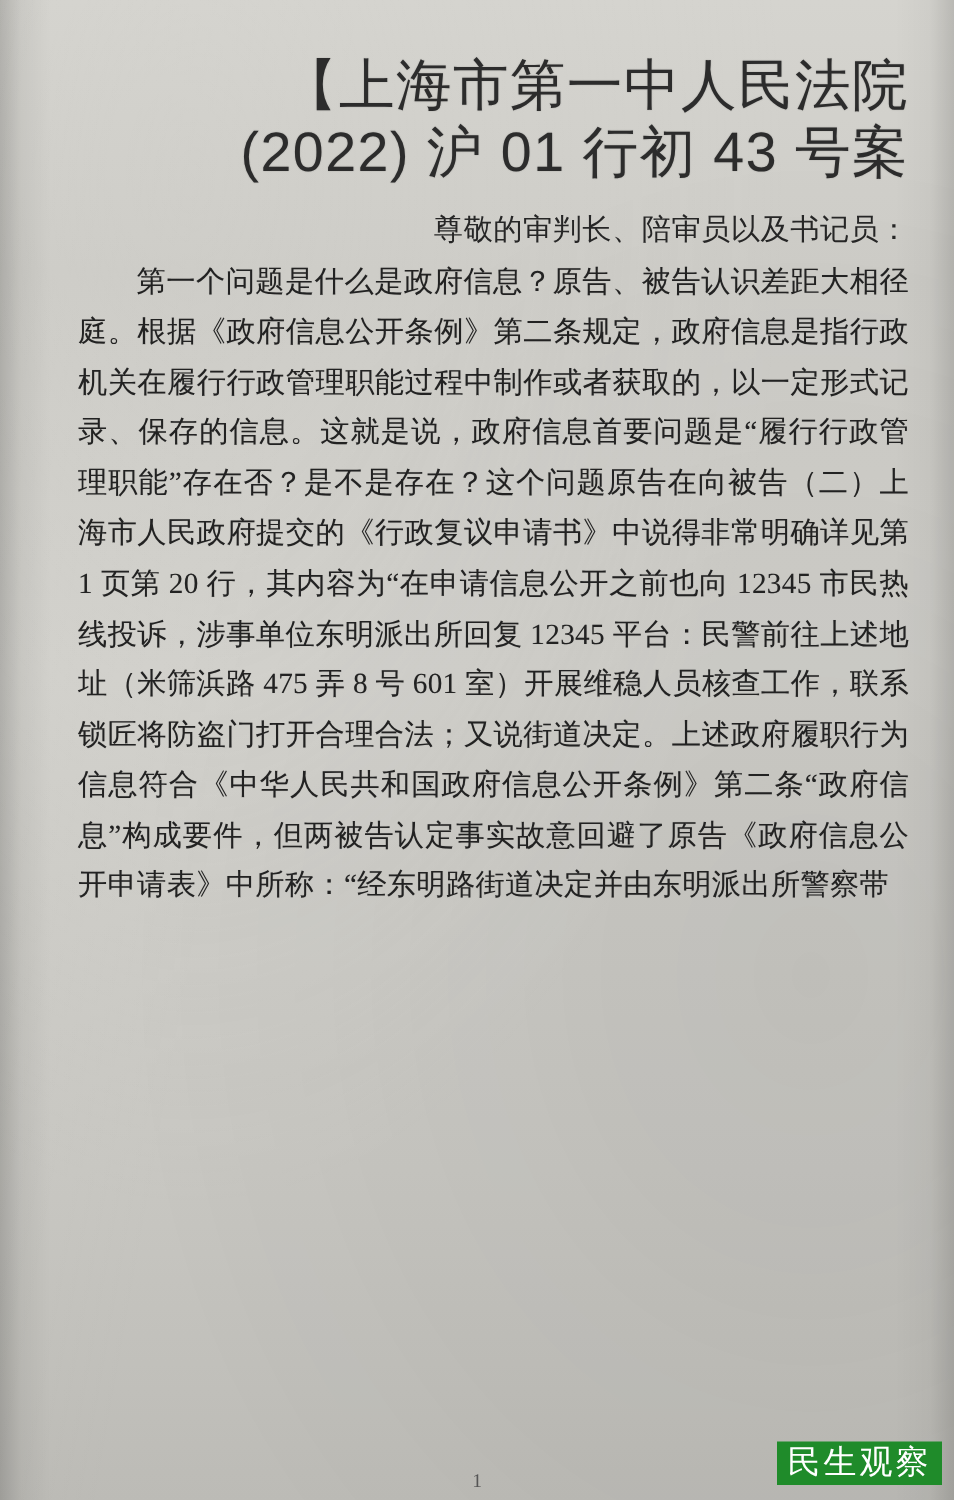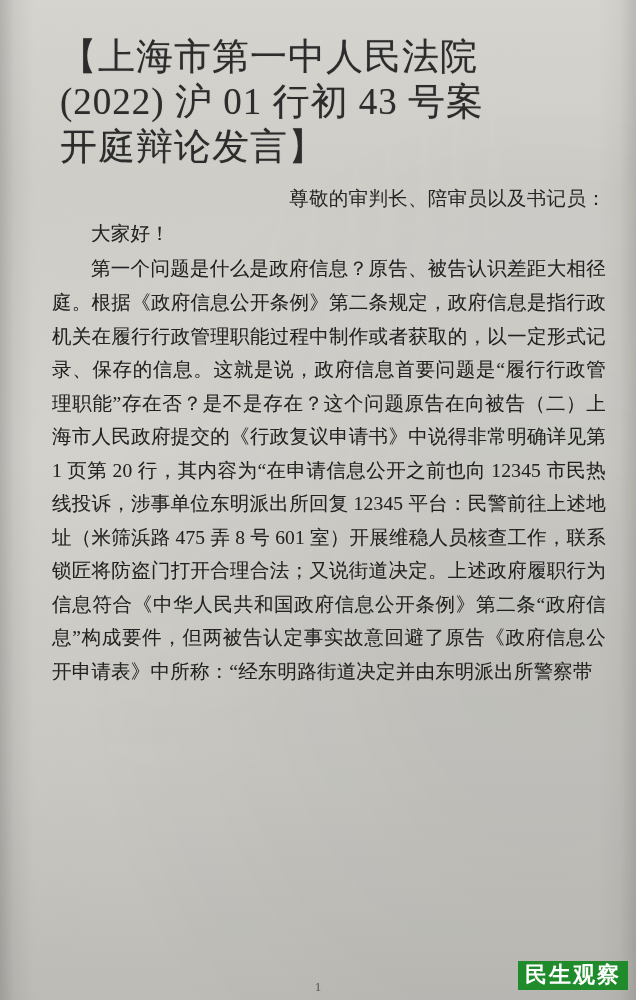--- a/index.html
+++ b/index.html
@@ -36,28 +36,28 @@
       linear-gradient(100deg, rgba(255,255,255,0.10) 0%, rgba(255,255,255,0) 30%);
     mix-blend-mode: multiply;
     opacity: .85;
   }
   .content {
     position: relative;
     z-index: 2;
     padding: 34px 30px 0 52px;
   }
   .doc-title {
-    font-family: Liberation Serif, serif;
+    font-family: Liberation Sans, sans-serif;
     font-size: 37px;
     line-height: 1.22;
     font-weight: 400;
     color: #2c2c2c;
     letter-spacing: 1px;
     margin: 0 0 14px 0;
-    text-align: left;
+    text-align: right;
     text-indent: 8px;
     text-shadow: 0 0 1px rgba(0,0,0,0.25);
   }
   .doc-title .tl {
     display: block;
     white-space: nowrap;
   }
   .salutation {
     font-size: 19.5px;
     line-height: 1.62;
@@ -88,43 +88,41 @@
     z-index: 2;
   }
   .watermark {
     position: absolute;
     right: 8px;
     bottom: 10px;
     background: #1f8b2a;
     color: #ffffff;
     font-family: "Liberation Sans", sans-serif;
     font-size: 22px;
-    font-weight: 700;
+    font-weight: 400;
     letter-spacing: 2px;
     padding: 3px 7px 4px 7px;
     line-height: 1;
     z-index: 3;
   }
 </style>
 </head>
 <body>
 
 <div class="page">
 
   <div class="content">
 
     <h1 class="doc-title">
       <span class="tl">【上海市第一中人民法院</span>
       <span class="tl">(2022) 沪 01 行初 43 号案</span>
-      <span class="tl">开庭辩论发言】</span>
     </h1>
 
     <p class="salutation">尊敬的审判长、陪审员以及书记员：</p>
 
-    <p class="body-par">大家好！</p>
     <p class="body-par">第一个问题是什么是政府信息？原告、被告认识差距大相径庭。根据《政府信息公开条例》第二条规定，政府信息是指行政机关在履行行政管理职能过程中制作或者获取的，以一定形式记录、保存的信息。这就是说，政府信息首要问题是“履行行政管理职能”存在否？是不是存在？这个问题原告在向被告（二）上海市人民政府提交的《行政复议申请书》中说得非常明确详见第 1 页第 20 行，其内容为“在申请信息公开之前也向 12345 市民热线投诉，涉事单位东明派出所回复 12345 平台：民警前往上述地址（米筛浜路 475 弄 8 号 601 室）开展维稳人员核查工作，联系锁匠将防盗门打开合理合法；又说街道决定。上述政府履职行为信息符合《中华人民共和国政府信息公开条例》第二条“政府信息”构成要件，但两被告认定事实故意回避了原告《政府信息公开申请表》中所称：“经东明路街道决定并由东明派出所警察带</p>
 
   </div>
 
   <div class="page-number">1</div>
 
   <div class="watermark">民生观察</div>
 
 </div>
 

